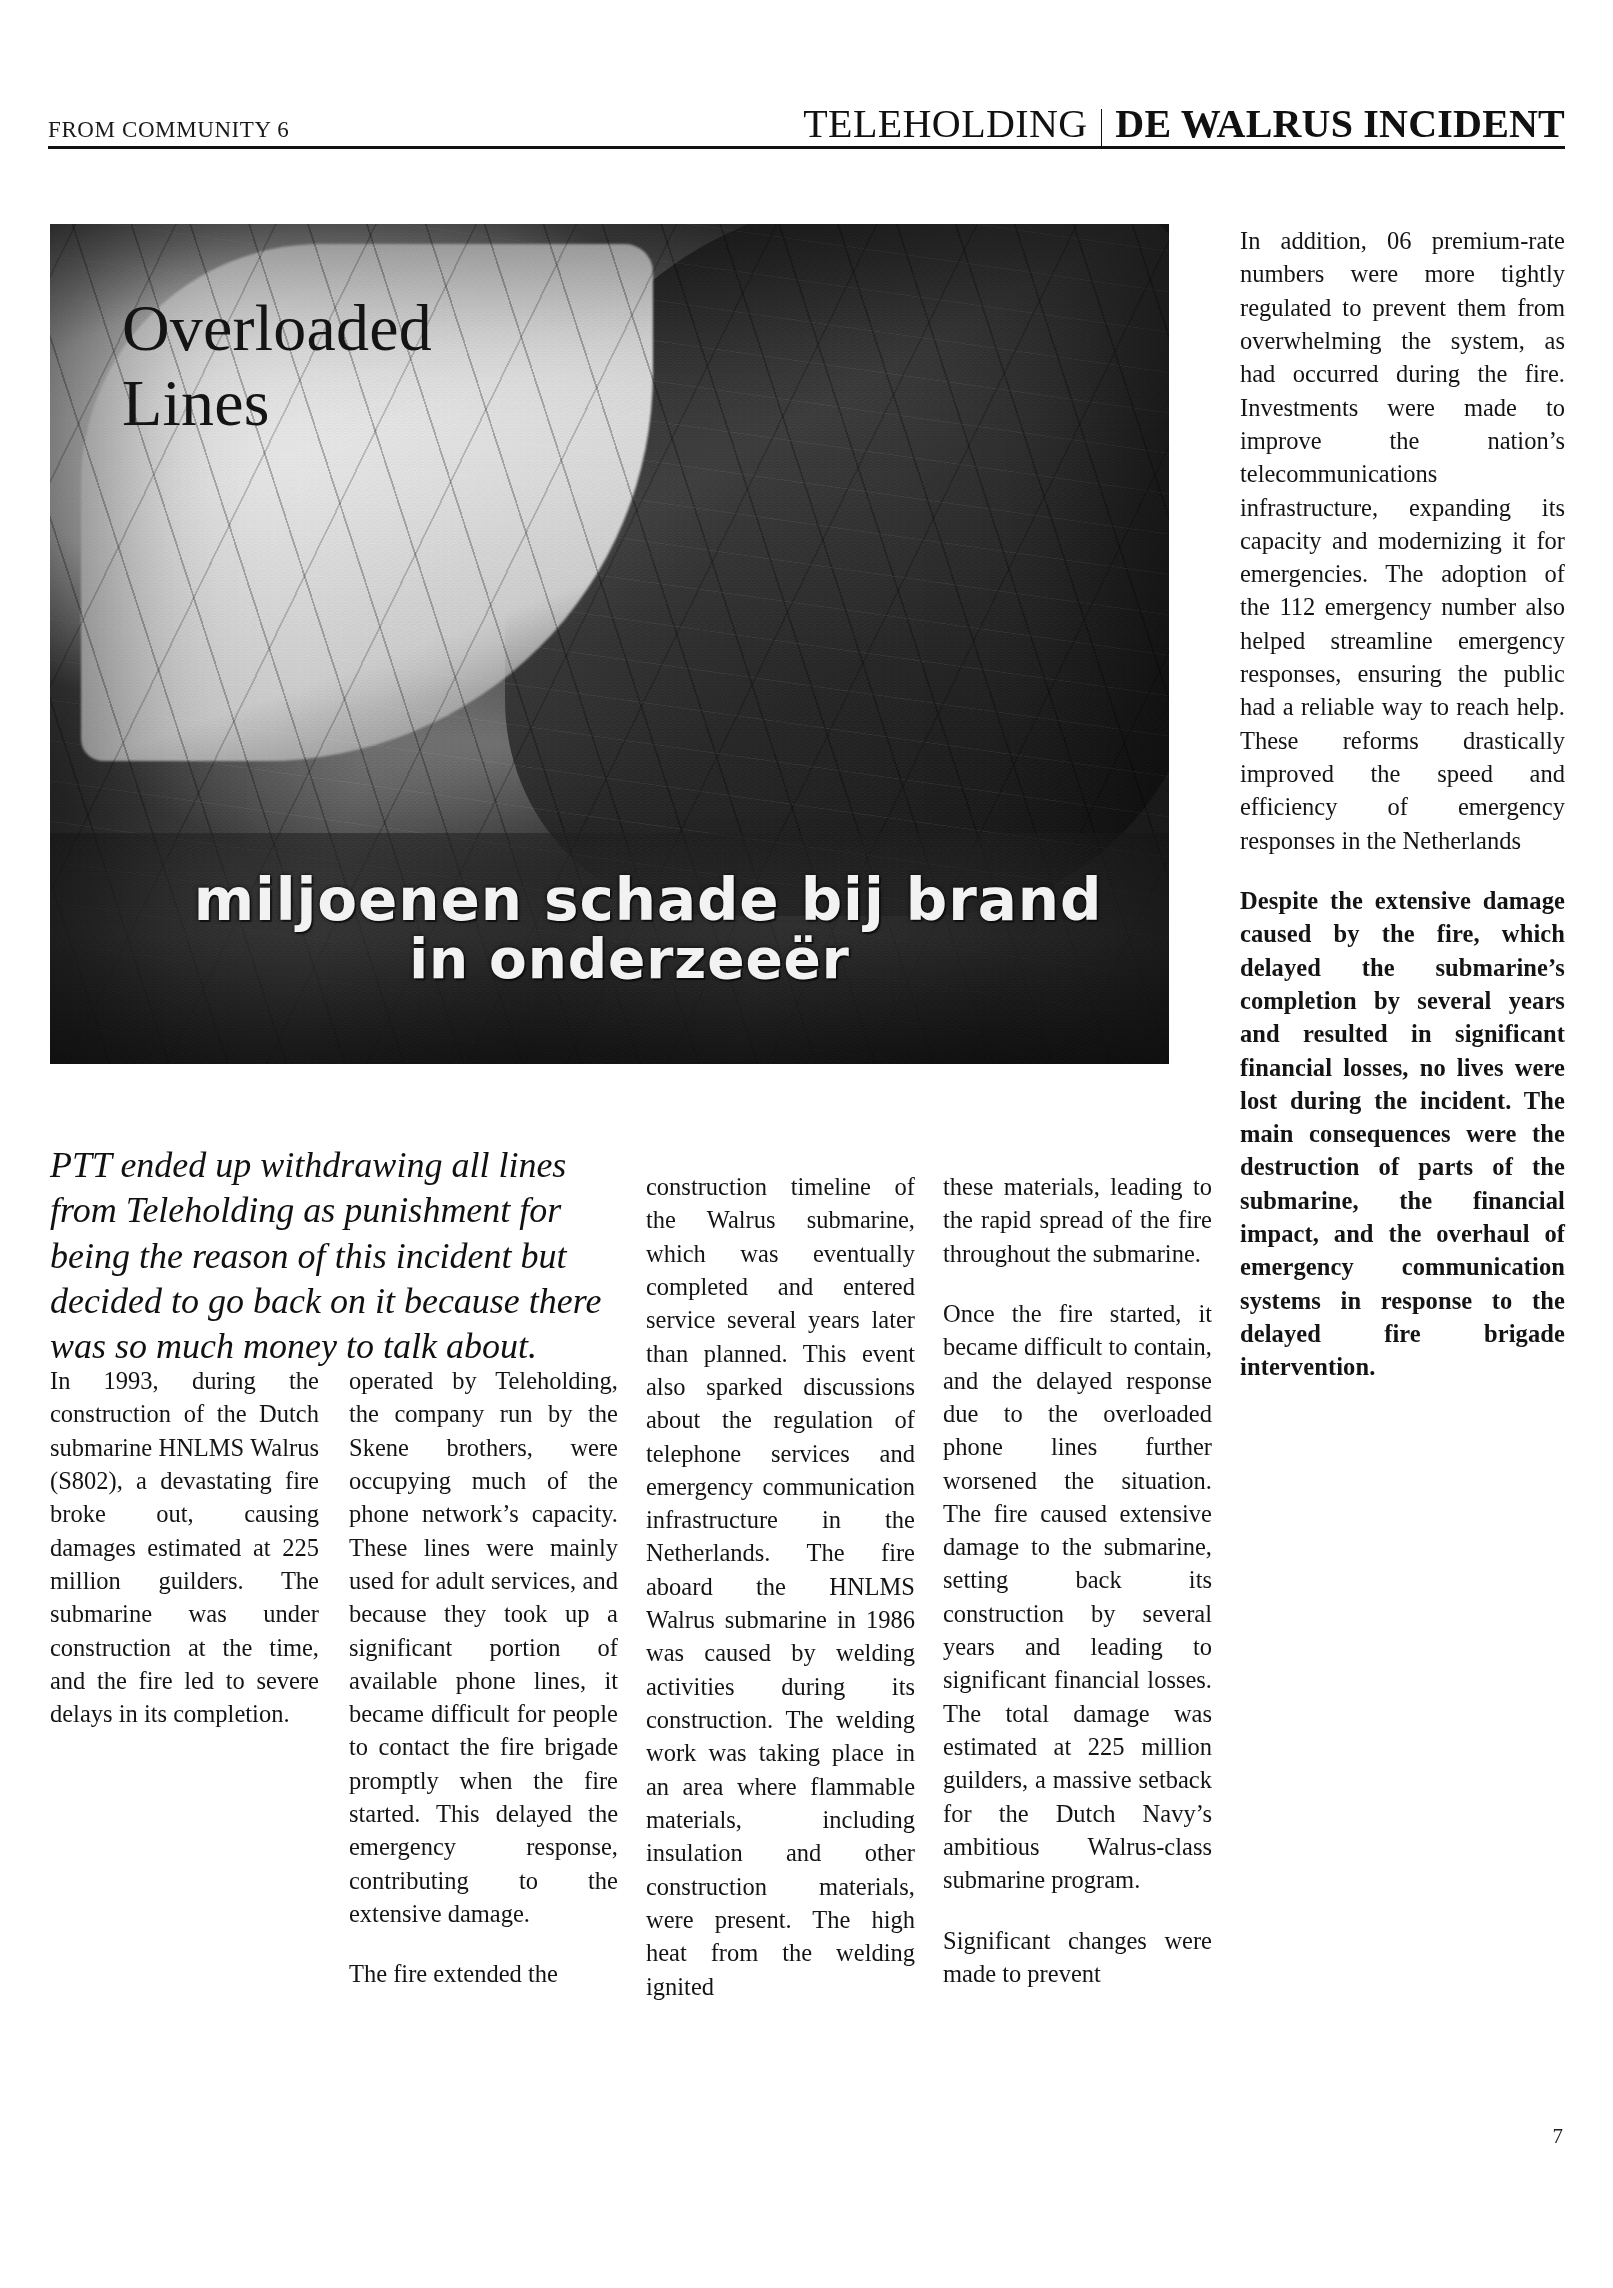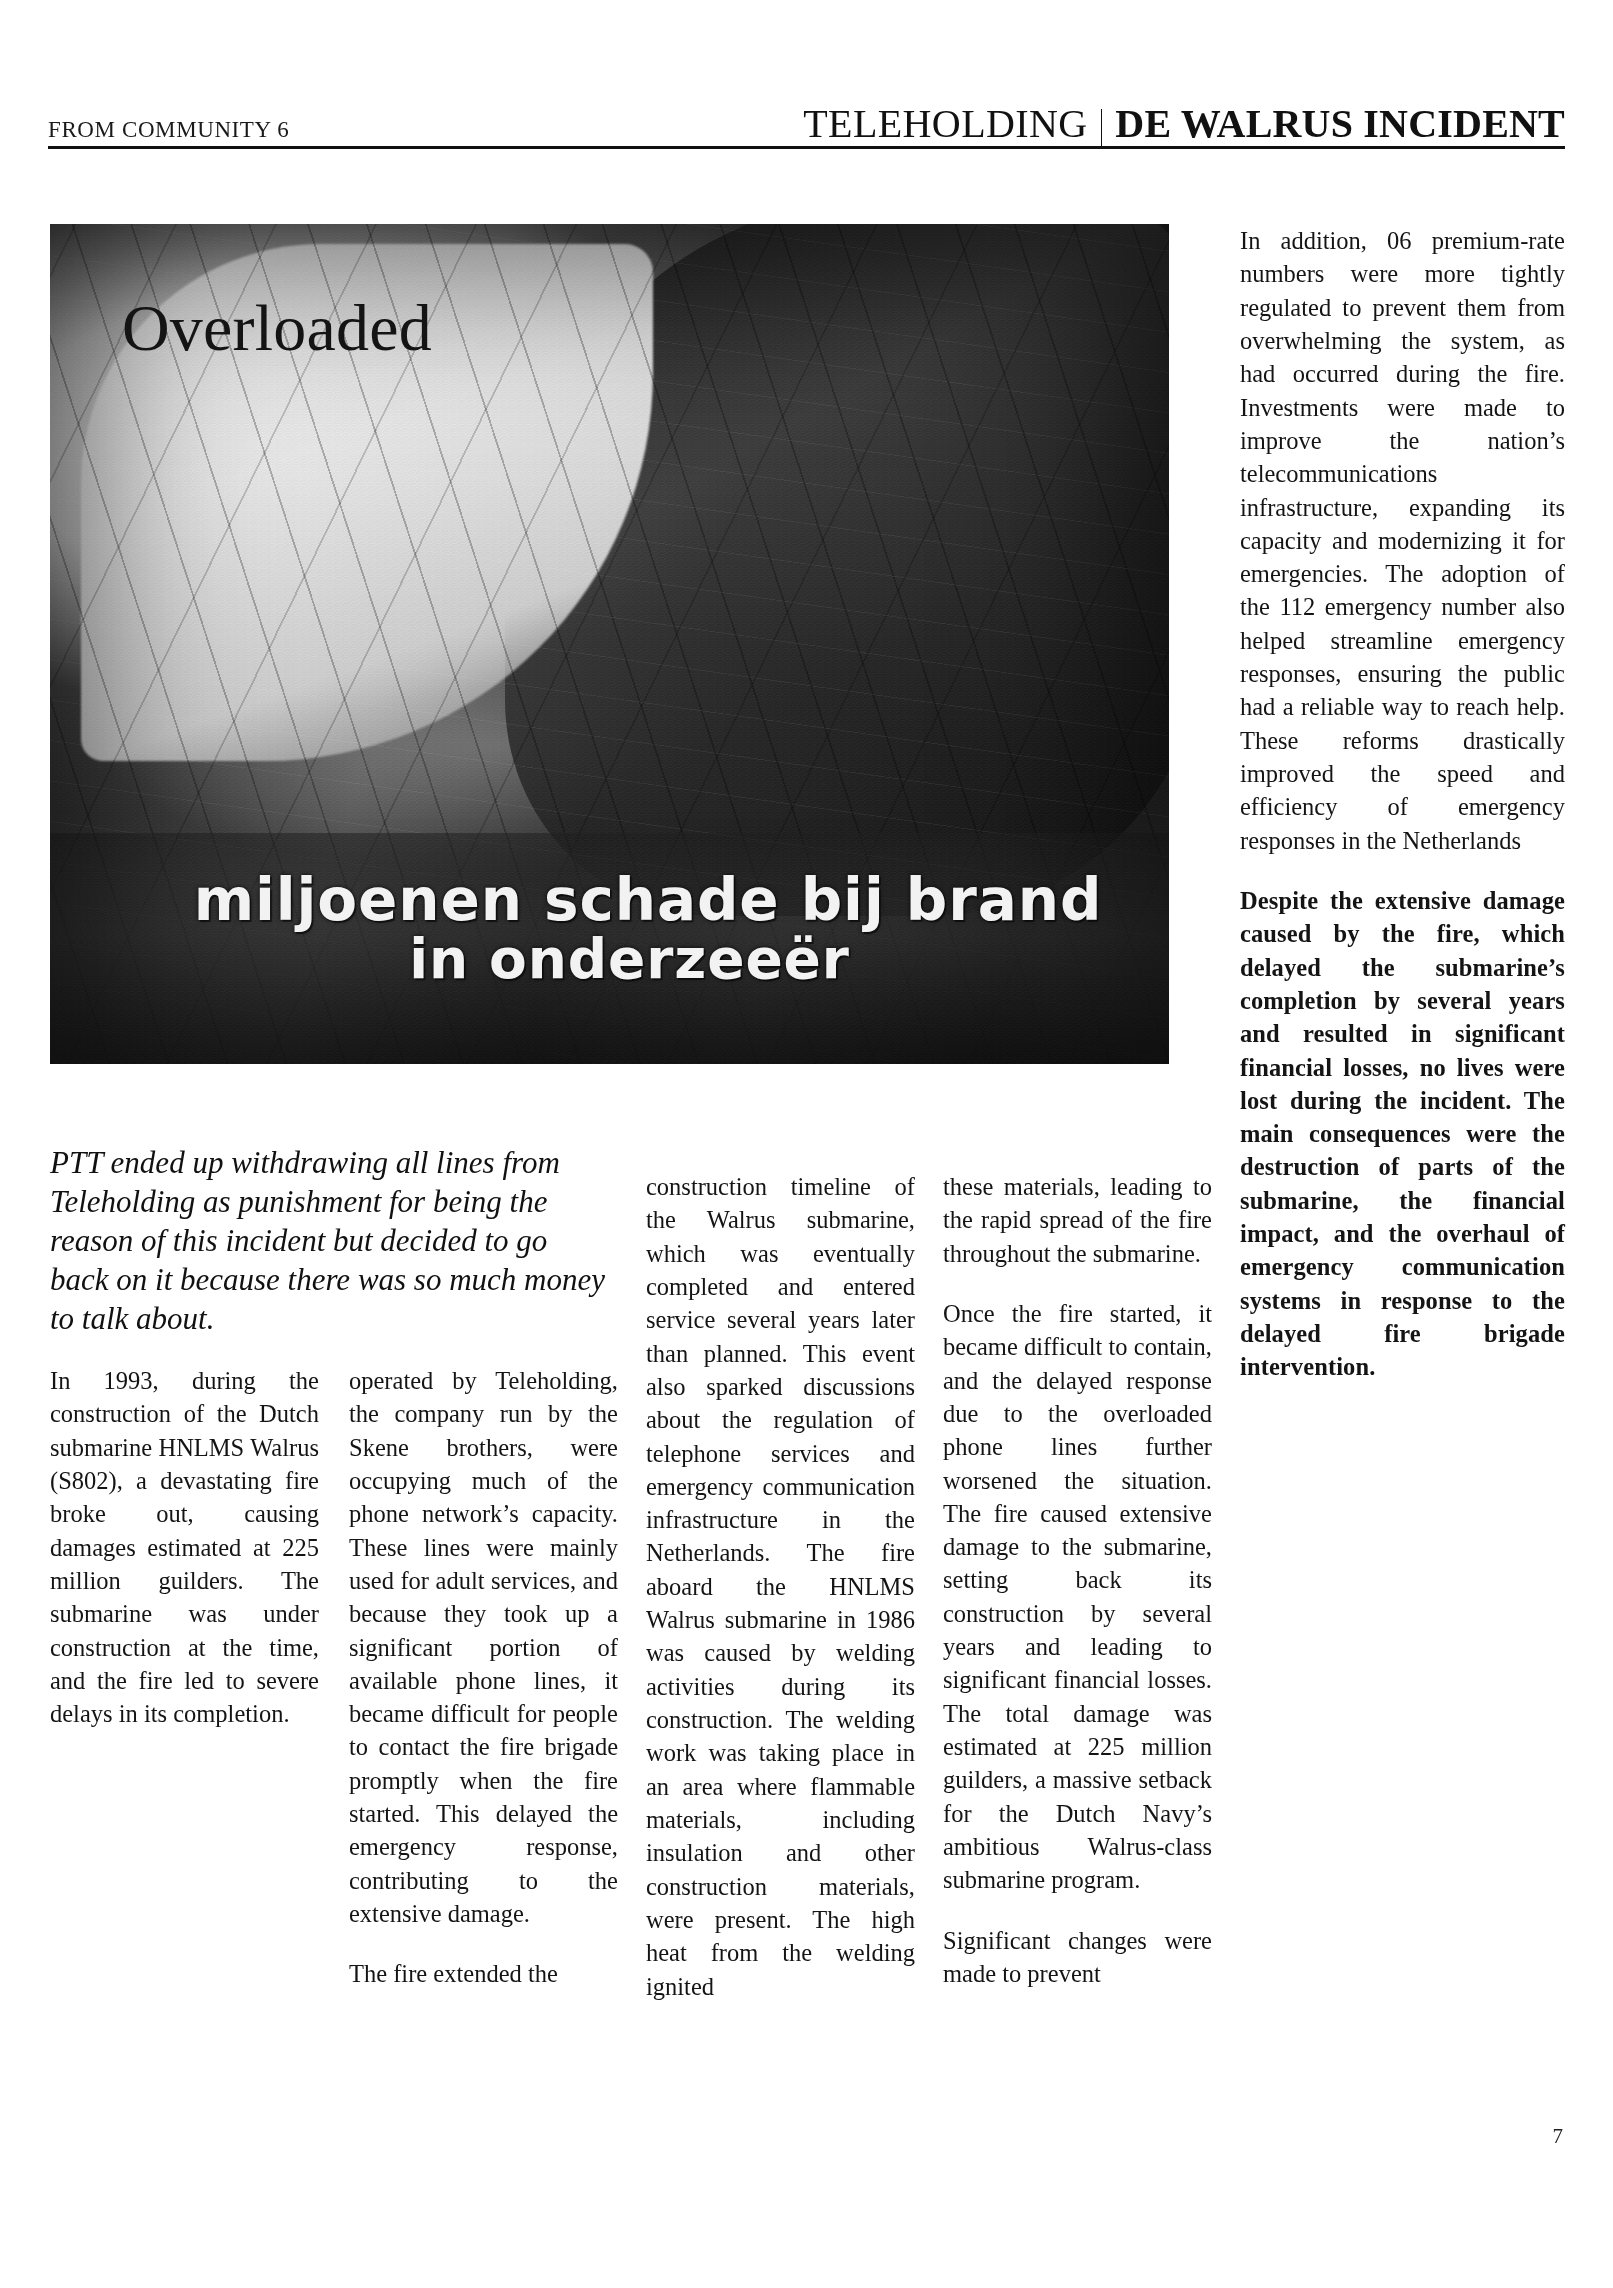--- a/index.html
+++ b/index.html
@@ -197,21 +197,21 @@
   }
   .col p { margin: 0 0 27px 0; }
   .col p:last-child { margin-bottom: 0; }
 
   .standfirst {
     position: absolute;
     left: 50px;
     top: 1143px;
     width: 558px;
     font-style: italic;
-    font-size: 31px;
+    font-size: 36px;
     line-height: 1.26;
     color: #111;
     text-align: left;
   }
 
   .c1 { left: 50px;  top: 1364px; width: 269px; }
   .c2 { left: 349px; top: 1364px; width: 269px; }
   .c3 { left: 646px; top: 1170px; width: 269px; }
   .c4 { left: 943px;top: 1170px; width: 269px; }
   .c5 { left: 1240px;top: 224px;  width: 325px; }
@@ -248,20 +248,21 @@
     <div class="hero-photo"></div>
     <div class="hero-hull"></div>
     <div class="hero-sky"></div>
     <div class="hero-lines"></div>
     <div class="hero-band"></div>
     <div class="hero-grain"></div>
     <div class="hero-vignette"></div>
 
     <div class="hero-heading">
       <span>Overloaded</span>
+      <span>Lines</span>
     </div>
 
     <div class="hero-caption">
       <div class="cap-line1">miljoenen schade bij brand</div>
       <div class="cap-line2">in onderzeeër</div>
     </div>
   </div>
 
   <div class="standfirst">PTT ended up withdrawing all lines from Teleholding as punishment for being the reason of this incident but decided to go back on it because there was so much money to talk about.</div>
 

